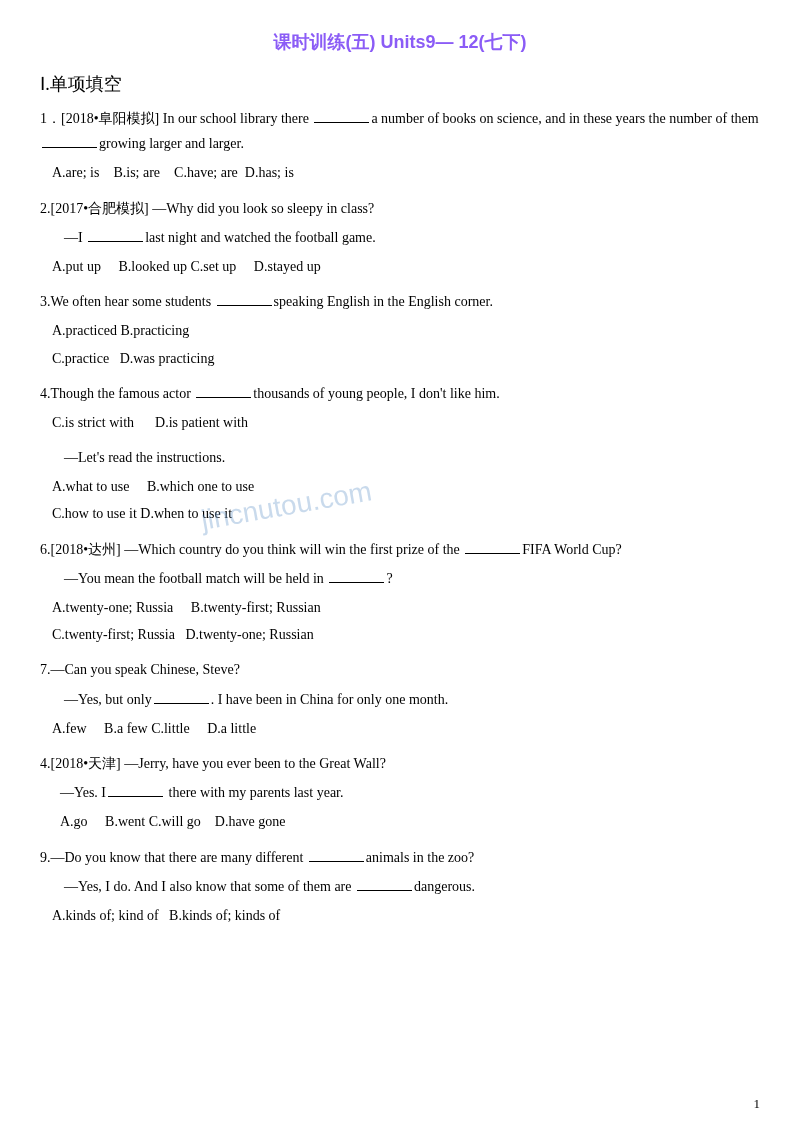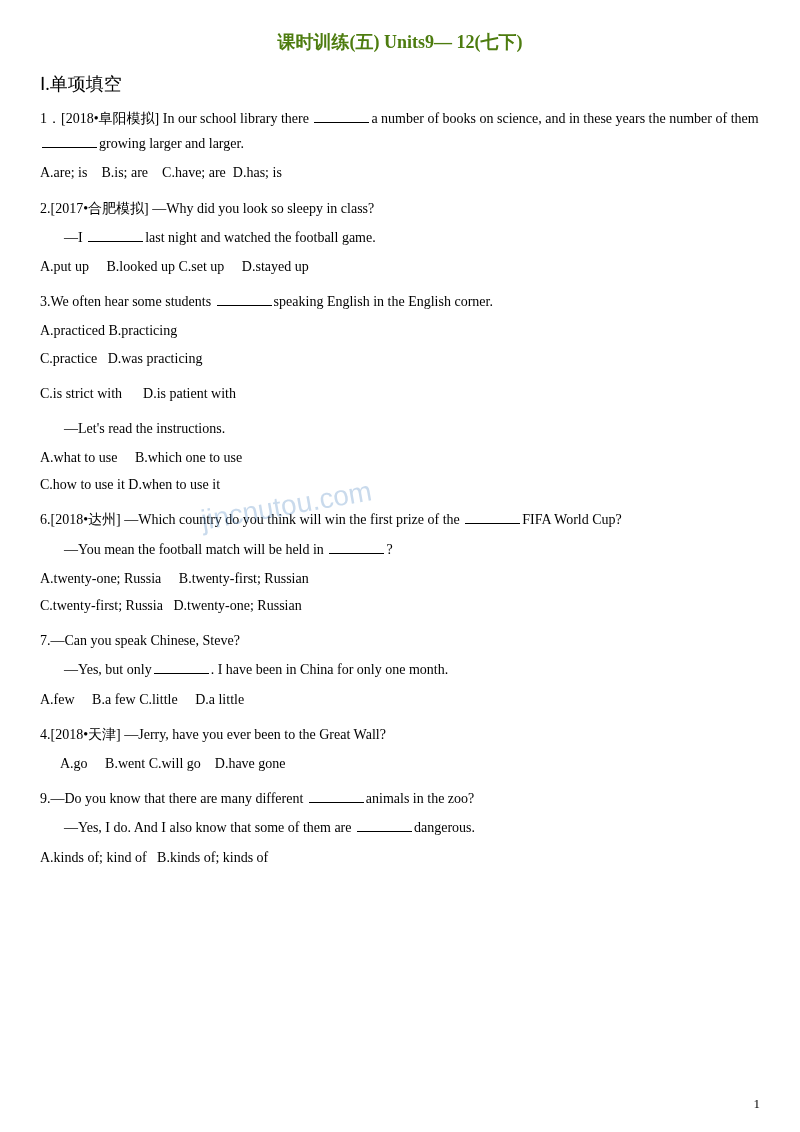--- a/index.html
+++ b/index.html
@@ -12,41 +12,41 @@
       min-height: 1132px;
       background: #ffffff;
       font-family: "SimSun", "宋体", serif;
       font-size: 14px;
       color: #000000;
       padding: 30px 40px;
       position: relative;
     }
     .page-title {
       text-align: center;
-      color: #4d7c0f;
+      color: #8b5cf6;
       font-size: 18px;
       font-weight: bold;
       margin-bottom: 18px;
-      font-family: Liberation Serif, serif;
+      font-family: Liberation Sans, sans-serif;
     }
     .section-title {
       font-size: 18px;
       margin-bottom: 10px;
       font-family: "SimSun", serif;
     }
     .question-block {
       margin-bottom: 10px;
       line-height: 1.8;
     }
     .question-text {
       margin-bottom: 4px;
       line-height: 1.8;
     }
     .options-row {
-      margin-left: 0;
+      margin-left: 12px;
       margin-bottom: 2px;
       line-height: 1.8;
     }
     .blank {
       display: inline-block;
       min-width: 55px;
       border-bottom: 1px solid #000;
       margin: 0 2px;
     }
     .watermark {
@@ -94,20 +94,21 @@
   <div class="options-row">A.put up &nbsp;&nbsp;&nbsp;&nbsp;B.looked up  C.set up &nbsp;&nbsp;&nbsp;&nbsp;D.stayed up</div>
 </div>
 
 <div class="question-block">
   <div class="question-text">3.We often hear some students <span class="blank"></span>speaking English in the English corner.</div>
   <div class="options-row">A.practiced  B.practicing</div>
   <div class="options-row">C.practice &nbsp;&nbsp;D.was practicing</div>
 </div>
 
 <div class="question-block">
+  <div class="question-text">4.Though the famous actor <span class="blank"></span>thousands of young people, I don't like him.</div>
   <div class="options-row">C.is strict with &nbsp;&nbsp;&nbsp;&nbsp; D.is patient with</div>
 </div>
 
 <div class="question-block">
   <div class="question-text indent">—Let's read the instructions.</div>
   <div class="options-row">A.what to use &nbsp;&nbsp;&nbsp; B.which one to use</div>
   <div class="options-row">C.how to use it  D.when to use it</div>
 </div>
 
 <div class="question-block">
@@ -118,20 +119,21 @@
 </div>
 
 <div class="question-block">
   <div class="question-text">7.—Can you speak Chinese, Steve?</div>
   <div class="question-text indent">—Yes, but only<span class="blank"></span>. I have been in China for only one month.</div>
   <div class="options-row">A.few &nbsp;&nbsp;&nbsp; B.a few  C.little &nbsp;&nbsp;&nbsp;&nbsp;D.a little</div>
 </div>
 
 <div class="question-block">
   <div class="question-text">4.[2018•天津] —Jerry, have you ever been to the Great Wall?</div>
+  <div class="question-text indent2">—Yes. I<span class="blank"></span> there with my parents last year.</div>
   <div class="options-row indent2">A.go &nbsp;&nbsp;&nbsp; B.went  C.will go &nbsp;&nbsp; D.have gone</div>
 </div>
 
 <div class="question-block">
   <div class="question-text">9.—Do you know that there are many different <span class="blank"></span>animals in the zoo?</div>
   <div class="question-text indent">—Yes, I do. And I also know that some of them are <span class="blank"></span>dangerous.</div>
   <div class="options-row">A.kinds of; kind of &nbsp; B.kinds of; kinds of</div>
 </div>
 
 <div class="watermark">jincnutou.com</div>

